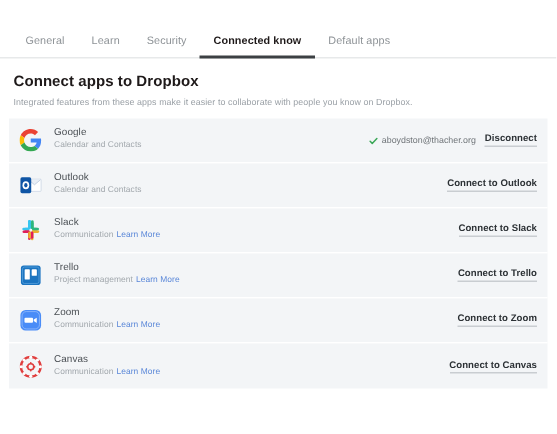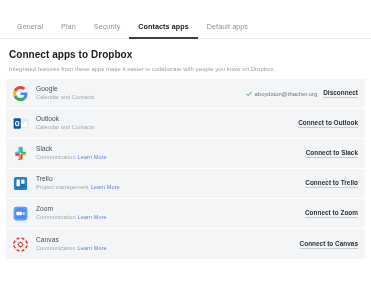--- a/index.html
+++ b/index.html
@@ -140,23 +140,23 @@
     border-bottom: 1px solid #c9cdd1;
     padding-bottom: 1px;
     cursor: pointer;
   }
 </style>
 </head>
 <body>
 
 <div class="tabbar">
     <div class="tab">General</div>
-    <div class="tab">Plan</div>
+    <div class="tab">Learn</div>
     <div class="tab">Security</div>
-    <div class="tab active">Contacts apps</div>
+    <div class="tab active">Connected know</div>
     <div class="tab">Default apps</div>
   </div>
 
 <div class="heading-wrap">
   <div class="page-title">Connect apps to Dropbox</div>
   <div class="page-sub">Integrated features from these apps make it easier to collaborate with people you know on Dropbox.</div>
 </div>
 
 <div class="app-list">
     <div class="app-row">

